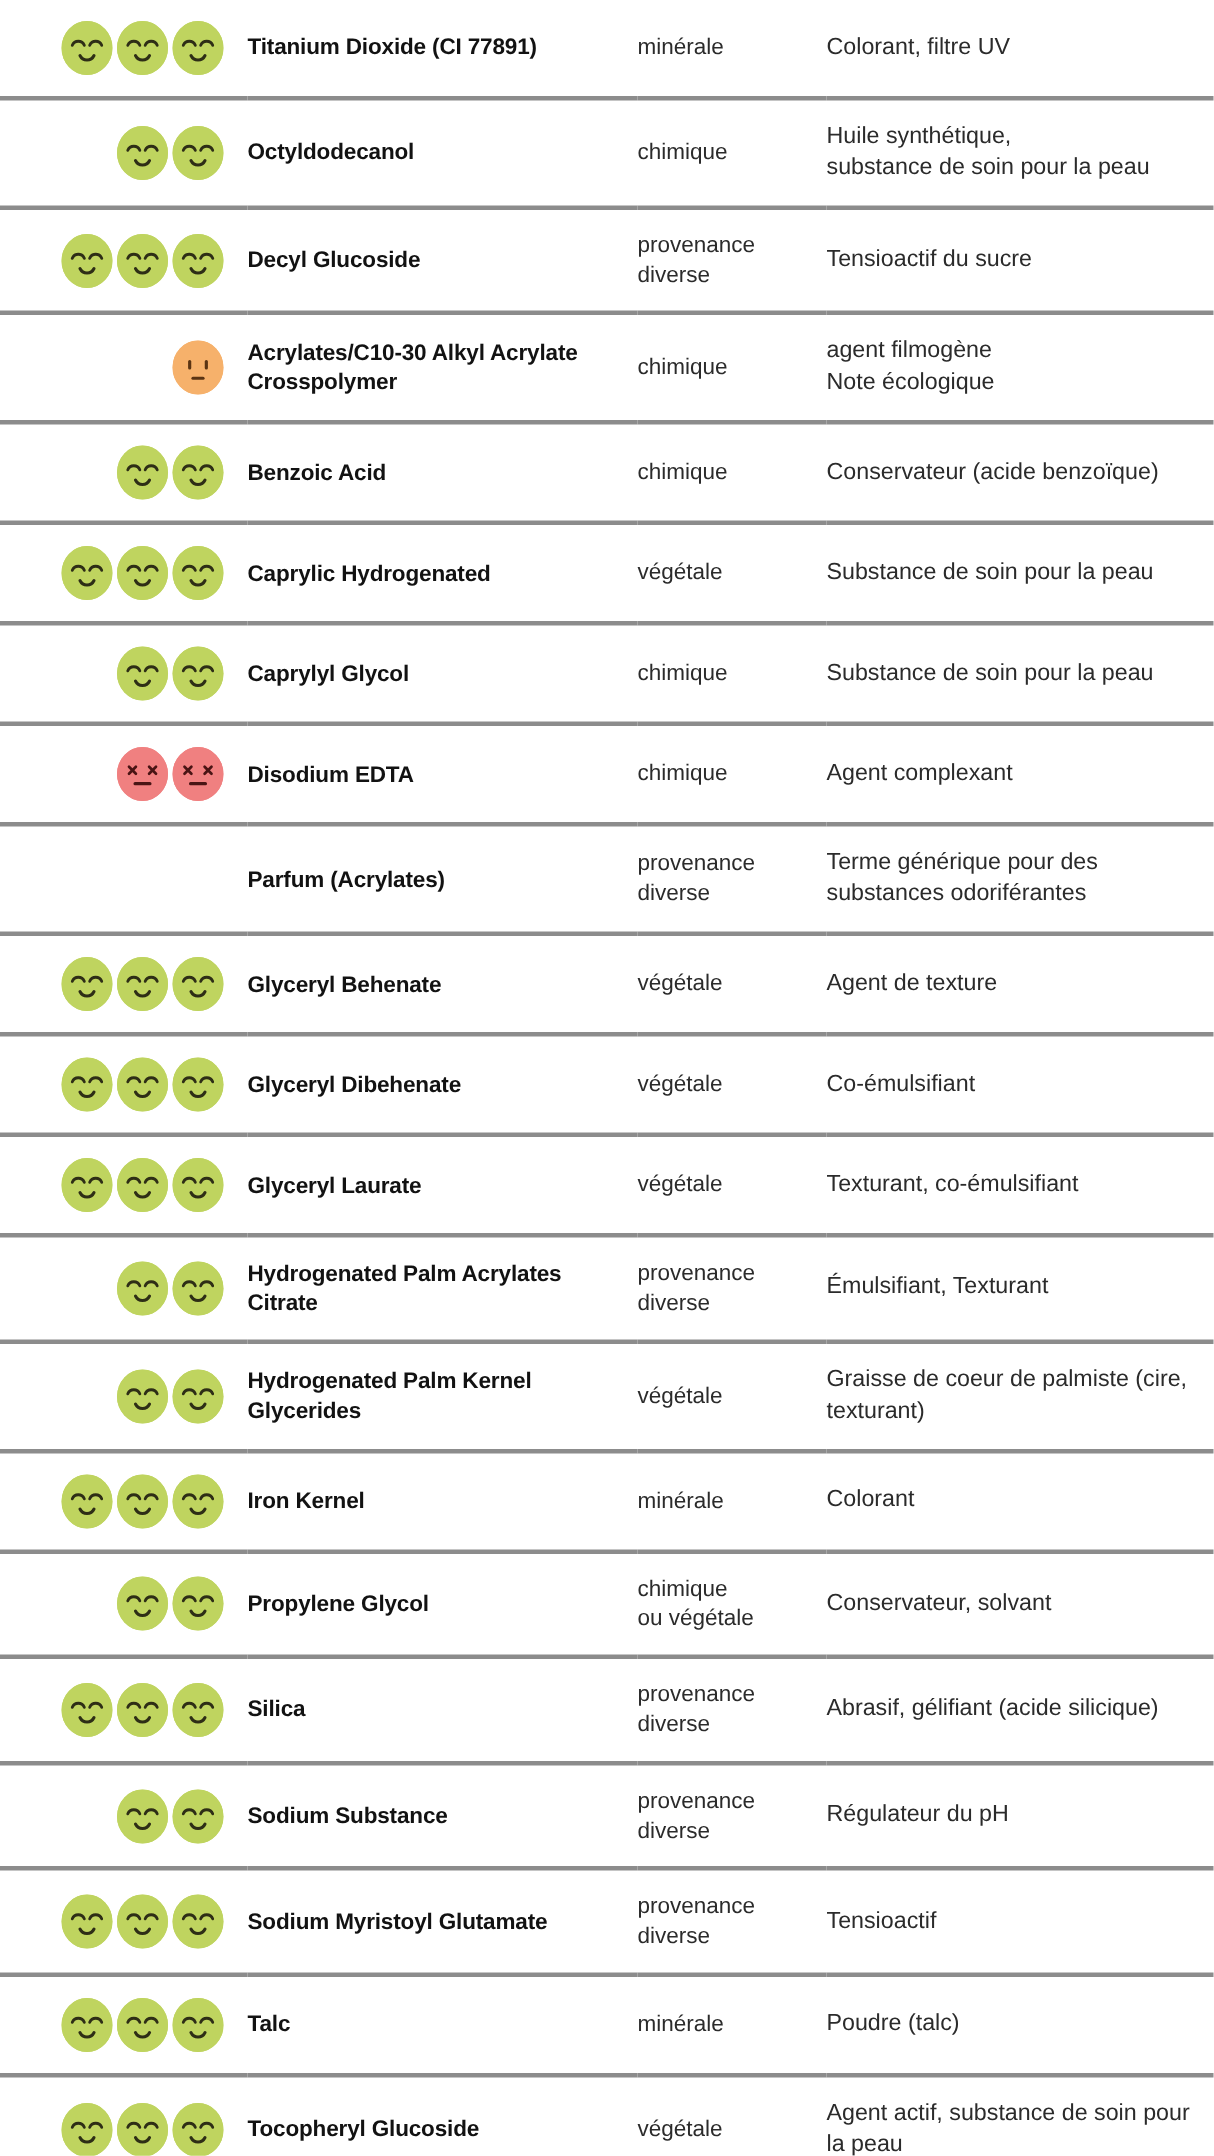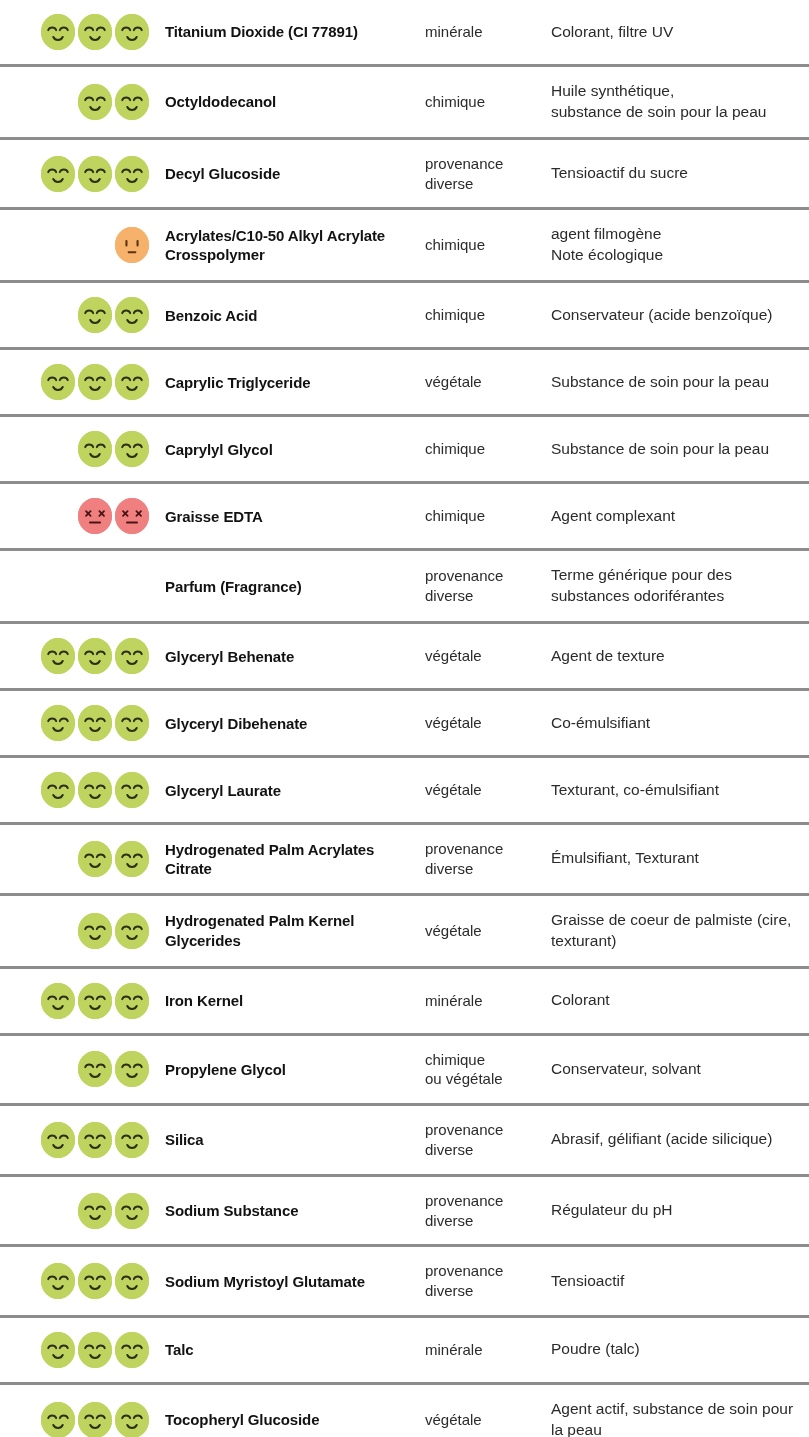--- a/index.html
+++ b/index.html
@@ -241,21 +241,21 @@
                   <ellipse cx="17" cy="18" rx="17" ry="18" fill="#f6b16b"></ellipse>
                   <rect x="10.4" y="13.0" width="2.1" height="6.4" rx="1.0" fill="#5a3413"></rect>
                   <rect x="21.5" y="13.0" width="2.1" height="6.4" rx="1.0" fill="#5a3413"></rect>
                   <rect x="12.6" y="24.2" width="8.8" height="2.0" rx="1.0" fill="#5a3413"></rect>
                 </svg>
               </span>
             </div>
           </div>
         </td>
         <td>
-          <div class="cell-pad ing-name">Acrylates/C10-50 Alkyl Acrylate Crosspolymer</div>
+          <div class="cell-pad ing-name">Acrylates/C10-30 Alkyl Acrylate Crosspolymer</div>
         </td>
         <td>
           <div class="cell-pad ing-origin">chimique</div>
         </td>
         <td>
           <div class="cell-pad ing-desc">agent filmogène
 Note écologique</div>
         </td>
       </tr>
       <tr class="ingredient-row">
@@ -318,21 +318,21 @@
                   <ellipse cx="17" cy="18" rx="17" ry="18" fill="#bfd45f"></ellipse>
                   <path d="M7.2 16.2 a4.3 4.3 0 0 1 8.0 0" fill="none" stroke="#2e2e16" stroke-width="1.9" stroke-linecap="round"></path>
                   <path d="M18.8 16.2 a4.3 4.3 0 0 1 8.0 0" fill="none" stroke="#2e2e16" stroke-width="1.9" stroke-linecap="round"></path>
                   <path d="M12.3 23.0 a5.2 5.2 0 0 0 9.4 0" fill="none" stroke="#2e2e16" stroke-width="2.0" stroke-linecap="round"></path>
                 </svg>
               </span>
             </div>
           </div>
         </td>
         <td>
-          <div class="cell-pad ing-name">Caprylic Triglyceride</div>
+          <div class="cell-pad ing-name">Caprylic Hydrogenated</div>
         </td>
         <td>
           <div class="cell-pad ing-origin">végétale</div>
         </td>
         <td>
           <div class="cell-pad ing-desc">Substance de soin pour la peau</div>
         </td>
       </tr>
       <tr class="ingredient-row">
         <td class="gutter-left"></td>
@@ -394,38 +394,38 @@
                     <line x1="21.4" y1="13.2" x2="26.0" y2="17.8"></line>
                     <line x1="26.0" y1="13.2" x2="21.4" y2="17.8"></line>
                   </g>
                   <rect x="11.0" y="23.4" width="12.0" height="2.1" rx="1.0" fill="#4a1414"></rect>
                 </svg>
               </span>
             </div>
           </div>
         </td>
         <td>
-          <div class="cell-pad ing-name">Graisse EDTA</div>
+          <div class="cell-pad ing-name">Disodium EDTA</div>
         </td>
         <td>
           <div class="cell-pad ing-origin">chimique</div>
         </td>
         <td>
           <div class="cell-pad ing-desc">Agent complexant</div>
         </td>
       </tr>
       <tr class="ingredient-row">
         <td class="gutter-left"></td>
         <td>
           <div class="cell-pad">
             <div class="rating-cell"></div>
           </div>
         </td>
         <td>
-          <div class="cell-pad ing-name">Parfum (Fragrance)</div>
+          <div class="cell-pad ing-name">Parfum (Acrylates)</div>
         </td>
         <td>
           <div class="cell-pad ing-origin">provenance
 diverse</div>
         </td>
         <td>
           <div class="cell-pad ing-desc">Terme générique pour des substances odoriférantes</div>
         </td>
       </tr>
       <tr class="ingredient-row">

